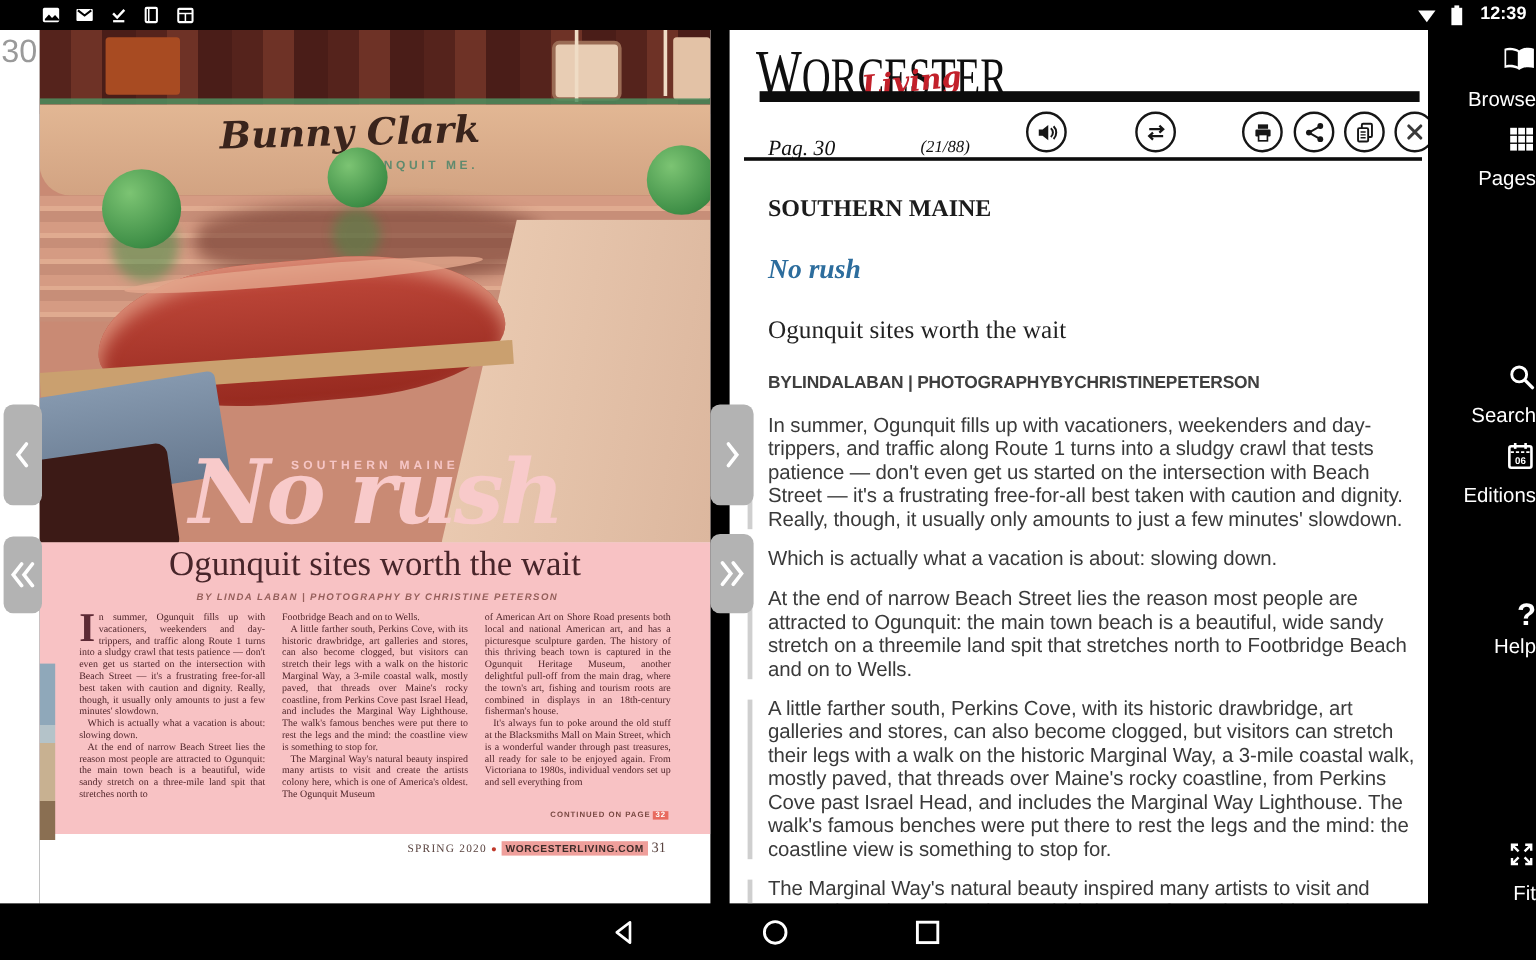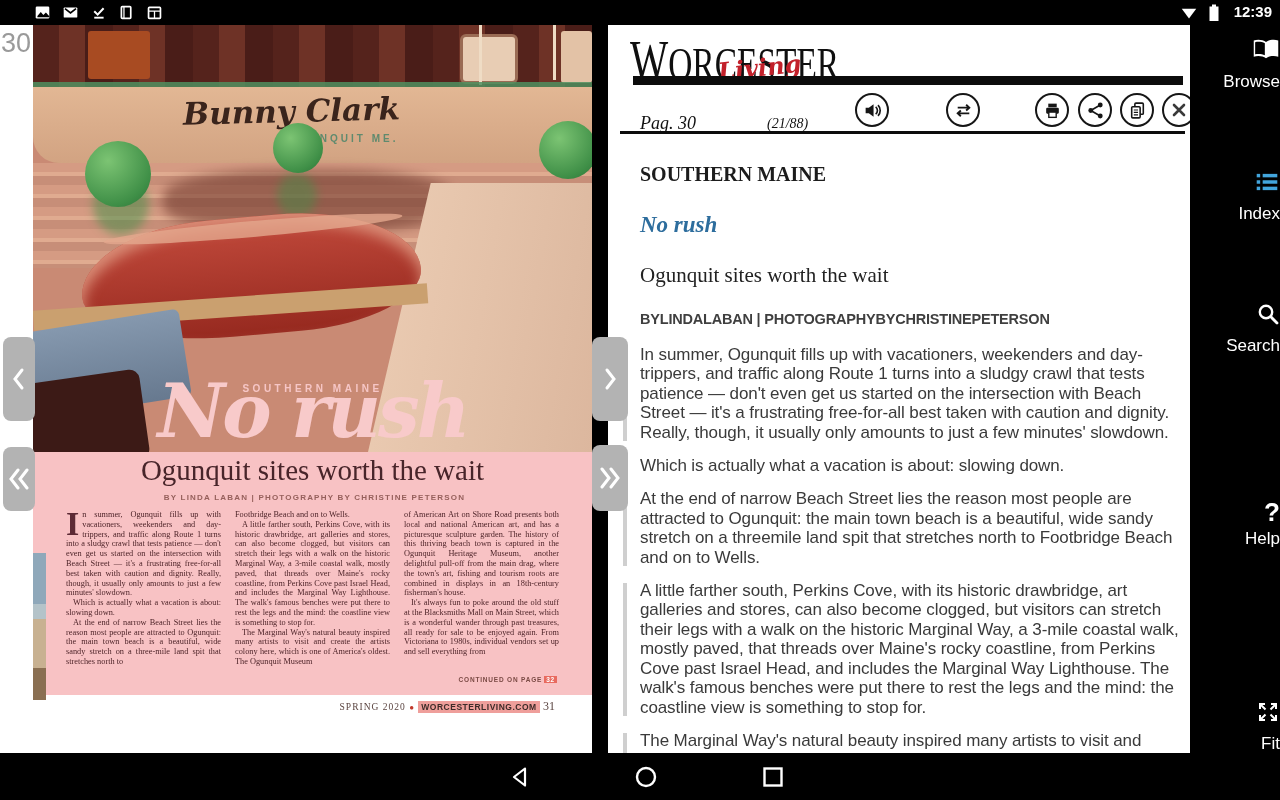--- a/index.html
+++ b/index.html
@@ -45,21 +45,21 @@
   .ph-blue{left:-12px;top:296px;width:165px;height:88px;background:linear-gradient(#8598ae,#67798f);transform:rotate(-9deg);border-radius:6px;}
   .ph-dark-bl{left:-18px;top:352px;width:130px;height:90px;background:#3c1a16;transform:rotate(-8deg);border-radius:10px;}
   .mag-kicker{position:absolute;left:0;right:0;top:358px;text-align:center;font-size:10px;font-weight:bold;
      letter-spacing:3.5px;color:#f6c6c6;z-index:3;}
   .mag-headline{position:absolute;left:0;right:0;top:343px;text-align:center;z-index:3;
      font-family:"DejaVu Serif",serif;font-weight:bold;font-style:italic;font-size:74px;color:#f8caca;letter-spacing:-3px;}
   .pink-panel{position:absolute;left:0;top:427px;width:559px;height:243px;background:#f8c2c4;}
   .mag-subhead{position:absolute;left:0;right:0;top:2px;text-align:center;font-family:"Liberation Serif",serif;
      font-size:29px;color:#48252a;}
   .mag-byline{position:absolute;left:4px;right:0;top:41px;text-align:center;font-size:8px;font-weight:bold;
-     letter-spacing:1.2px;color:#96605c;}
+     letter-spacing:1.2px;color:#96605c;font-style:italic;}
   .mag-cols{position:absolute;left:33px;top:58px;width:493px;height:164px;display:flex;gap:14px;}
   .mag-col{flex:1;font-family:"Liberation Serif",serif;font-size:8.3px;line-height:9.8px;color:#4e2429;text-align:justify;}
   .mag-col p{margin:0;text-indent:7px;}
   .mag-col p.noind{text-indent:0;}
   .dropcap{float:left;font-family:"Liberation Serif",serif;font-size:34px;line-height:28px;font-weight:bold;
      color:#5d2a35;padding-right:3px;}
   .mag-cont{position:absolute;right:35px;top:224px;font-size:6.5px;letter-spacing:.8px;color:#7a4a44;font-weight:bold;}
   .mag-cont .pgbox{background:#e86a5f;color:#fff;padding:0 2px;margin-left:2px;}
   .mag-footer{position:absolute;left:0;top:674px;width:522px;text-align:right;font-family:"Liberation Serif",serif;
      font-size:9.5px;color:#5a4440;letter-spacing:1px;}
@@ -287,39 +287,52 @@
     </div>
   </div>
 
   <div class="sidebar">
     <div class="sb-item" style="top:11px">
       <svg class="sb-icon" width="28" height="24" viewBox="0 0 24 20">
           <path fill="#fff" d="M12 3.2 C10.4 1.8 7.8 1.2 5.5 1.2 c-1.4 0-2.8.2-4 .7 v13.9 c1.2-.5 2.6-.7 4-.7 2.3 0 4.9.6 6.5 2 1.6-1.4 4.2-2 6.5-2 1.4 0 2.8.2 4 .7 V1.9 c-1.2-.5-2.6-.7-4-.7 -2.3 0-4.9.6-6.5 2z M11 14.6 c-1.5-.8-3.5-1.2-5.5-1.2 -.9 0-1.9.1-2.8.3 V3.3 c.9-.2 1.9-.3 2.8-.3 2 0 4 .4 5.5 1.2 v10.4z"></path>
         </svg>
       <div class="sb-label">Browse</div>
     </div>
-    <div class="sb-item active" style="top:143px">
-      <svg class="sb-icon" width="26" height="22" viewBox="0 0 24 20">
-          <g fill="#42a5dc">
-            <rect x="2.5" y="2.5" width="3.2" height="3.2"></rect>
-            <rect x="8" y="2.5" width="13.5" height="3.2"></rect>
-            <rect x="2.5" y="8.4" width="3.2" height="3.2"></rect>
-            <rect x="8" y="8.4" width="13.5" height="3.2"></rect>
-            <rect x="2.5" y="14.3" width="3.2" height="3.2"></rect>
-            <rect x="8" y="14.3" width="13.5" height="3.2"></rect>
+    <div class="sb-item" style="top:77px">
+      <svg class="sb-icon" width="24" height="24" viewBox="0 0 24 24">
+          <g fill="#fff">
+            <rect x="2.5" y="2.5" width="5.6" height="5.6"></rect>
+            <rect x="9.2" y="2.5" width="5.6" height="5.6"></rect>
+            <rect x="15.9" y="2.5" width="5.6" height="5.6"></rect>
+            <rect x="2.5" y="9.2" width="5.6" height="5.6"></rect>
+            <rect x="9.2" y="9.2" width="5.6" height="5.6"></rect>
+            <rect x="15.9" y="9.2" width="5.6" height="5.6"></rect>
+            <rect x="2.5" y="15.9" width="5.6" height="5.6"></rect>
+            <rect x="9.2" y="15.9" width="5.6" height="5.6"></rect>
+            <rect x="15.9" y="15.9" width="5.6" height="5.6"></rect>
           </g>
         </svg>
-      <div class="sb-label">Index</div>
+      <div class="sb-label">Pages</div>
     </div>
     <div class="sb-item" style="top:275px">
       <svg class="sb-icon" width="24" height="24" viewBox="0 0 24 24">
           <circle cx="10" cy="10" r="6.2" stroke="#fff" stroke-width="2.4" fill="none"></circle>
           <path d="M14.8 14.8 L21 21" stroke="#fff" stroke-width="2.8" stroke-linecap="round"></path>
         </svg>
       <div class="sb-label">Search</div>
+    </div>
+    <div class="sb-item" style="top:341px">
+      <svg class="sb-icon" width="26" height="26" viewBox="0 0 24 24">
+          <rect x="3.5" y="4.5" width="17" height="16.5" rx="1.5" stroke="#fff" stroke-width="2" fill="none"></rect>
+          <rect x="7" y="2" width="2" height="4.5" fill="#fff"></rect>
+          <rect x="15" y="2" width="2" height="4.5" fill="#fff"></rect>
+          <path d="M4.5 9 h15" stroke="#fff" stroke-width="1.5" stroke-dasharray="2.5 1.5"></path>
+          <text x="12" y="17.8" font-size="7.5" font-weight="bold" fill="#fff" text-anchor="middle" font-family="Liberation Sans, sans-serif">06</text>
+        </svg>
+      <div class="sb-label">Editions</div>
     </div>
     <div class="sb-item" style="top:474px">
       <div class="qmark">?</div>
       <div class="sb-label">Help</div>
     </div>
     <div class="sb-item" style="top:673px">
       <svg class="sb-icon" width="24" height="24" viewBox="0 0 24 24">
           <g stroke="#fff" stroke-width="2" fill="none">
             <path d="M9.5 9.5 L4 4 M4 9 V4 H9"></path>
             <path d="M14.5 9.5 L20 4 M15 4 H20 V9"></path>

